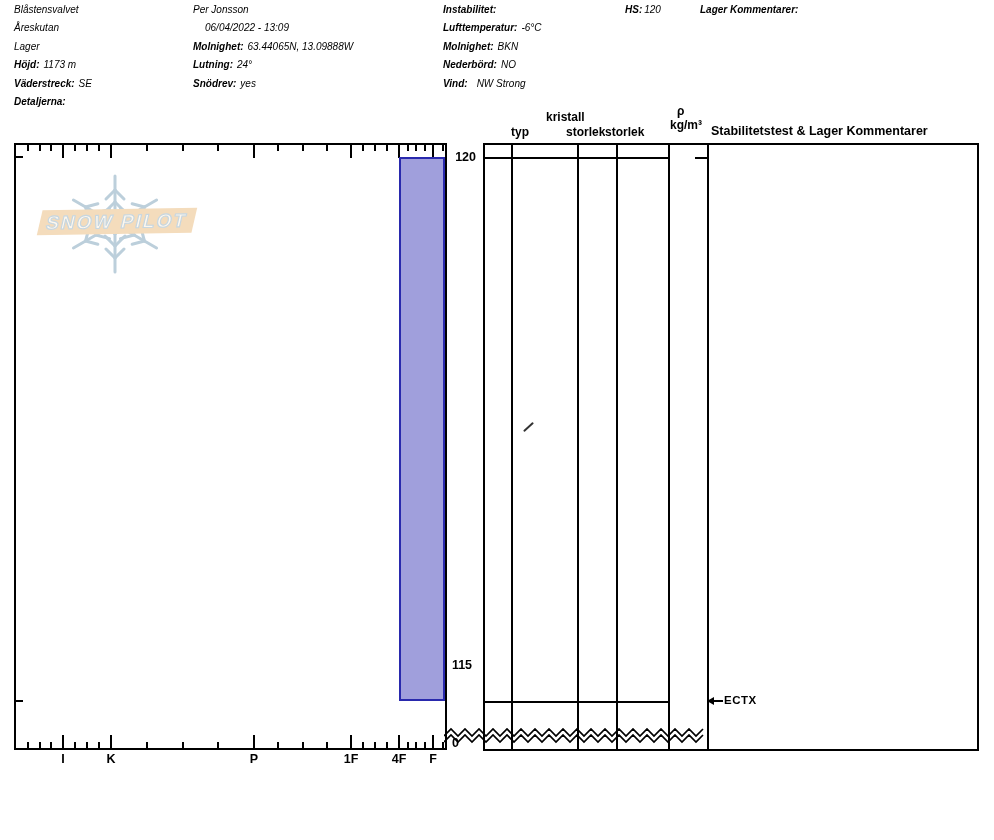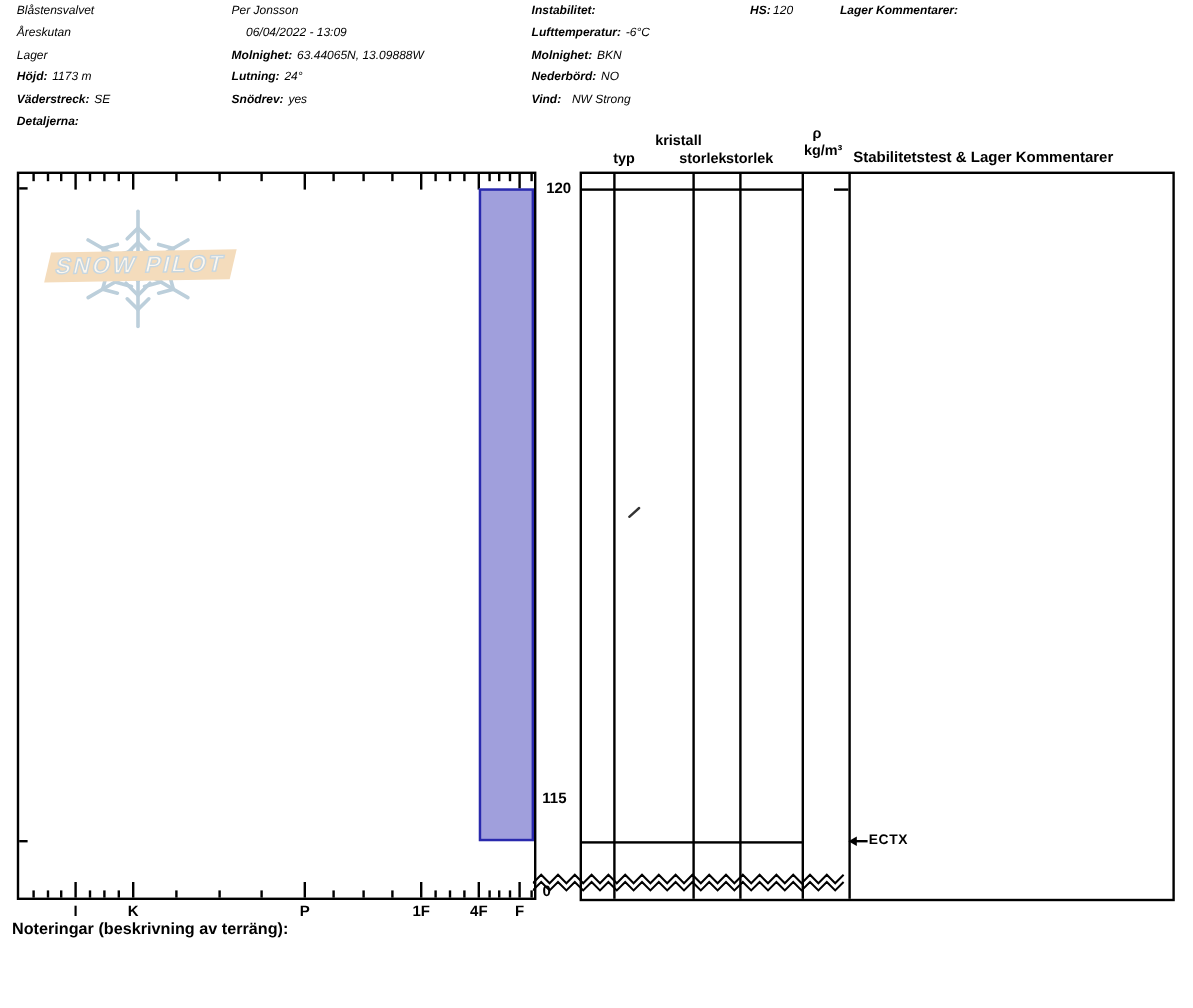--- a/index.html
+++ b/index.html
@@ -195,21 +195,20 @@
 
   <div class="ectx-ah"></div>
   <div class="ectx-line"></div>
   <div class="ectx-label">ECTX</div>
 
   <svg class="zigzag" width="264" height="18" viewBox="0 0 264 18">
     <polyline id="zz1" fill="none" stroke="#000" stroke-width="1.7" points="0,9 7,2 14,9 21,2 28,9 35,2 42,9 49,2 56,9 63,2 70,9 77,2 84,9 91,2 98,9 105,2 112,9 119,2 126,9 133,2 140,9 147,2 154,9 161,2 168,9 175,2 182,9 189,2 196,9 203,2 210,9 217,2 224,9 231,2 238,9 245,2 252,9 259,2"></polyline>
     <polyline id="zz2" fill="none" stroke="#000" stroke-width="1.7" points="0,15 7,8 14,15 21,8 28,15 35,8 42,15 49,8 56,15 63,8 70,15 77,8 84,15 91,8 98,15 105,8 112,15 119,8 126,15 133,8 140,15 147,8 154,15 161,8 168,15 175,8 182,15 189,8 196,15 203,8 210,15 217,8 224,15 231,8 238,15 245,8 252,15 259,8"></polyline>
   </svg>
 
-  <div class="notes">Noteringar (beskrivning av terräng):</div>
 <div class="hardlabel" style="left: 48px;">I</div>
     <div class="hardlabel" style="left: 96px;">K</div>
     <div class="hardlabel" style="left: 239px;">P</div>
     <div class="hardlabel" style="left: 336px;">1F</div>
     <div class="hardlabel" style="left: 384px;">4F</div>
     <div class="hardlabel" style="left: 418px;">F</div>
     <div class="depthlabel" style="left: 448px; top: 150px; width: 28px; text-align: right;">120</div>
     <div class="depthlabel" style="left: 448px; top: 658px; width: 28px; text-align: center;">115</div>
     <div class="depthlabel" style="left: 452px; top: 736px; width: 20px; text-align: left;">0</div>
   </div>

